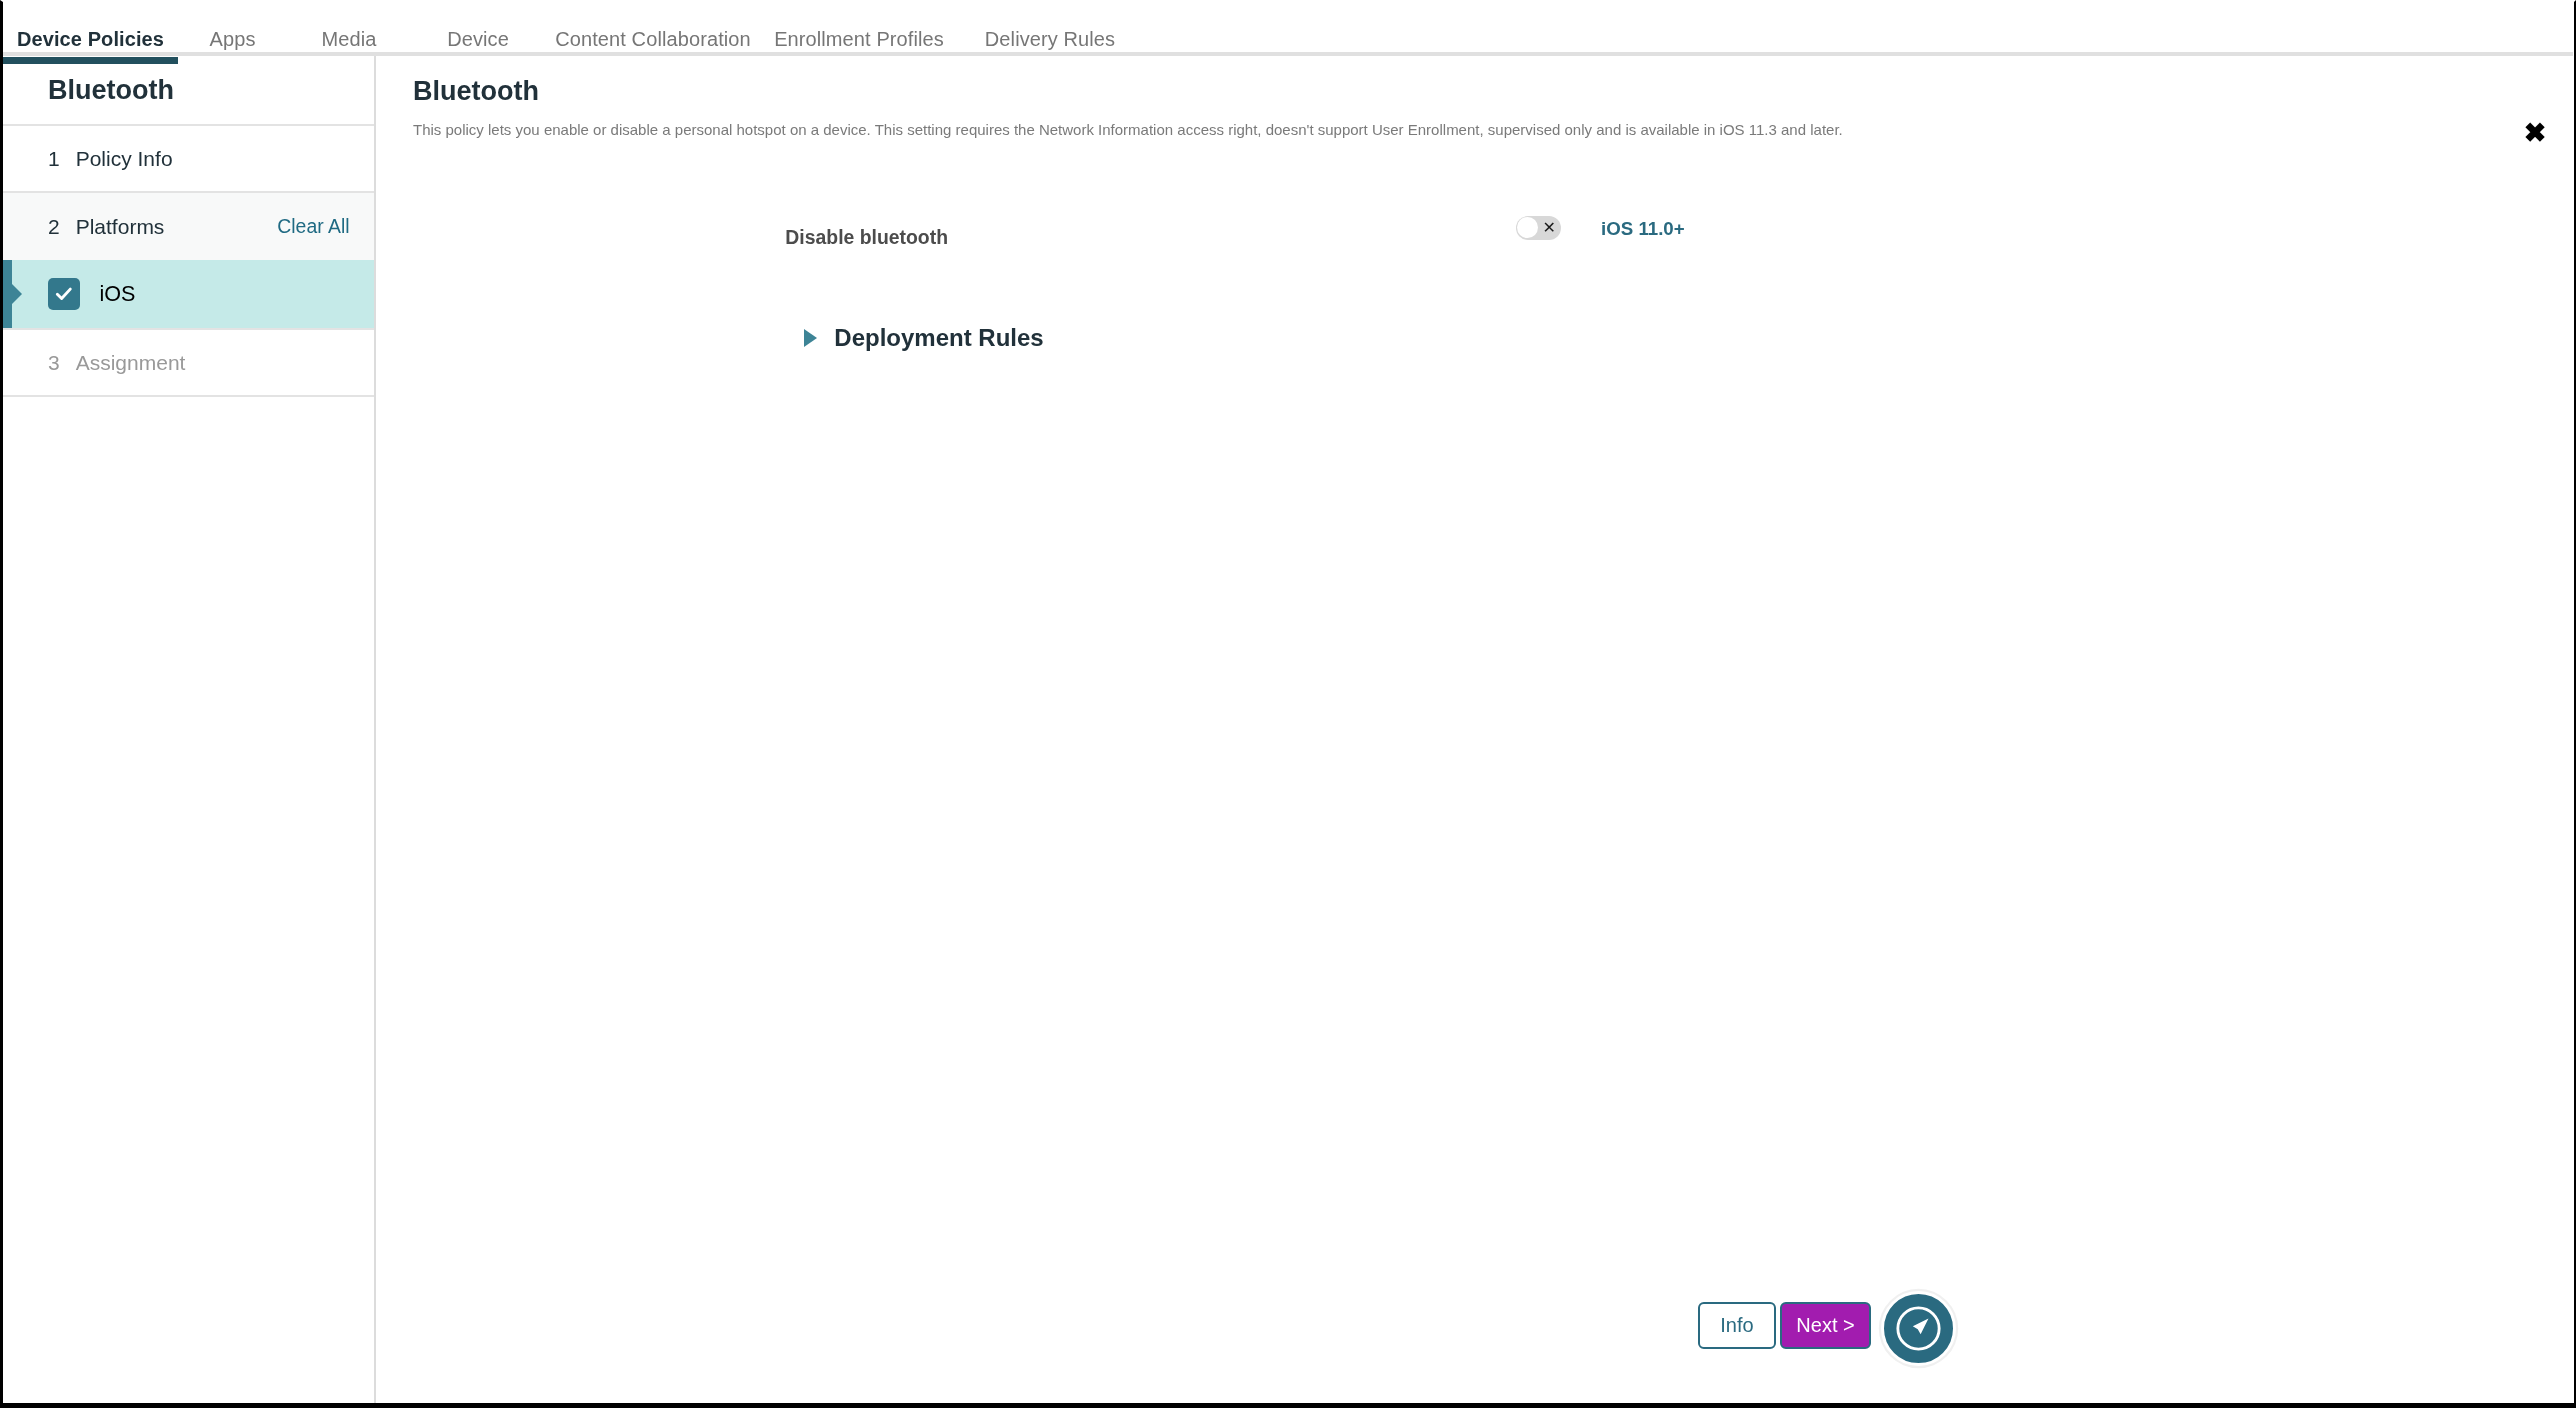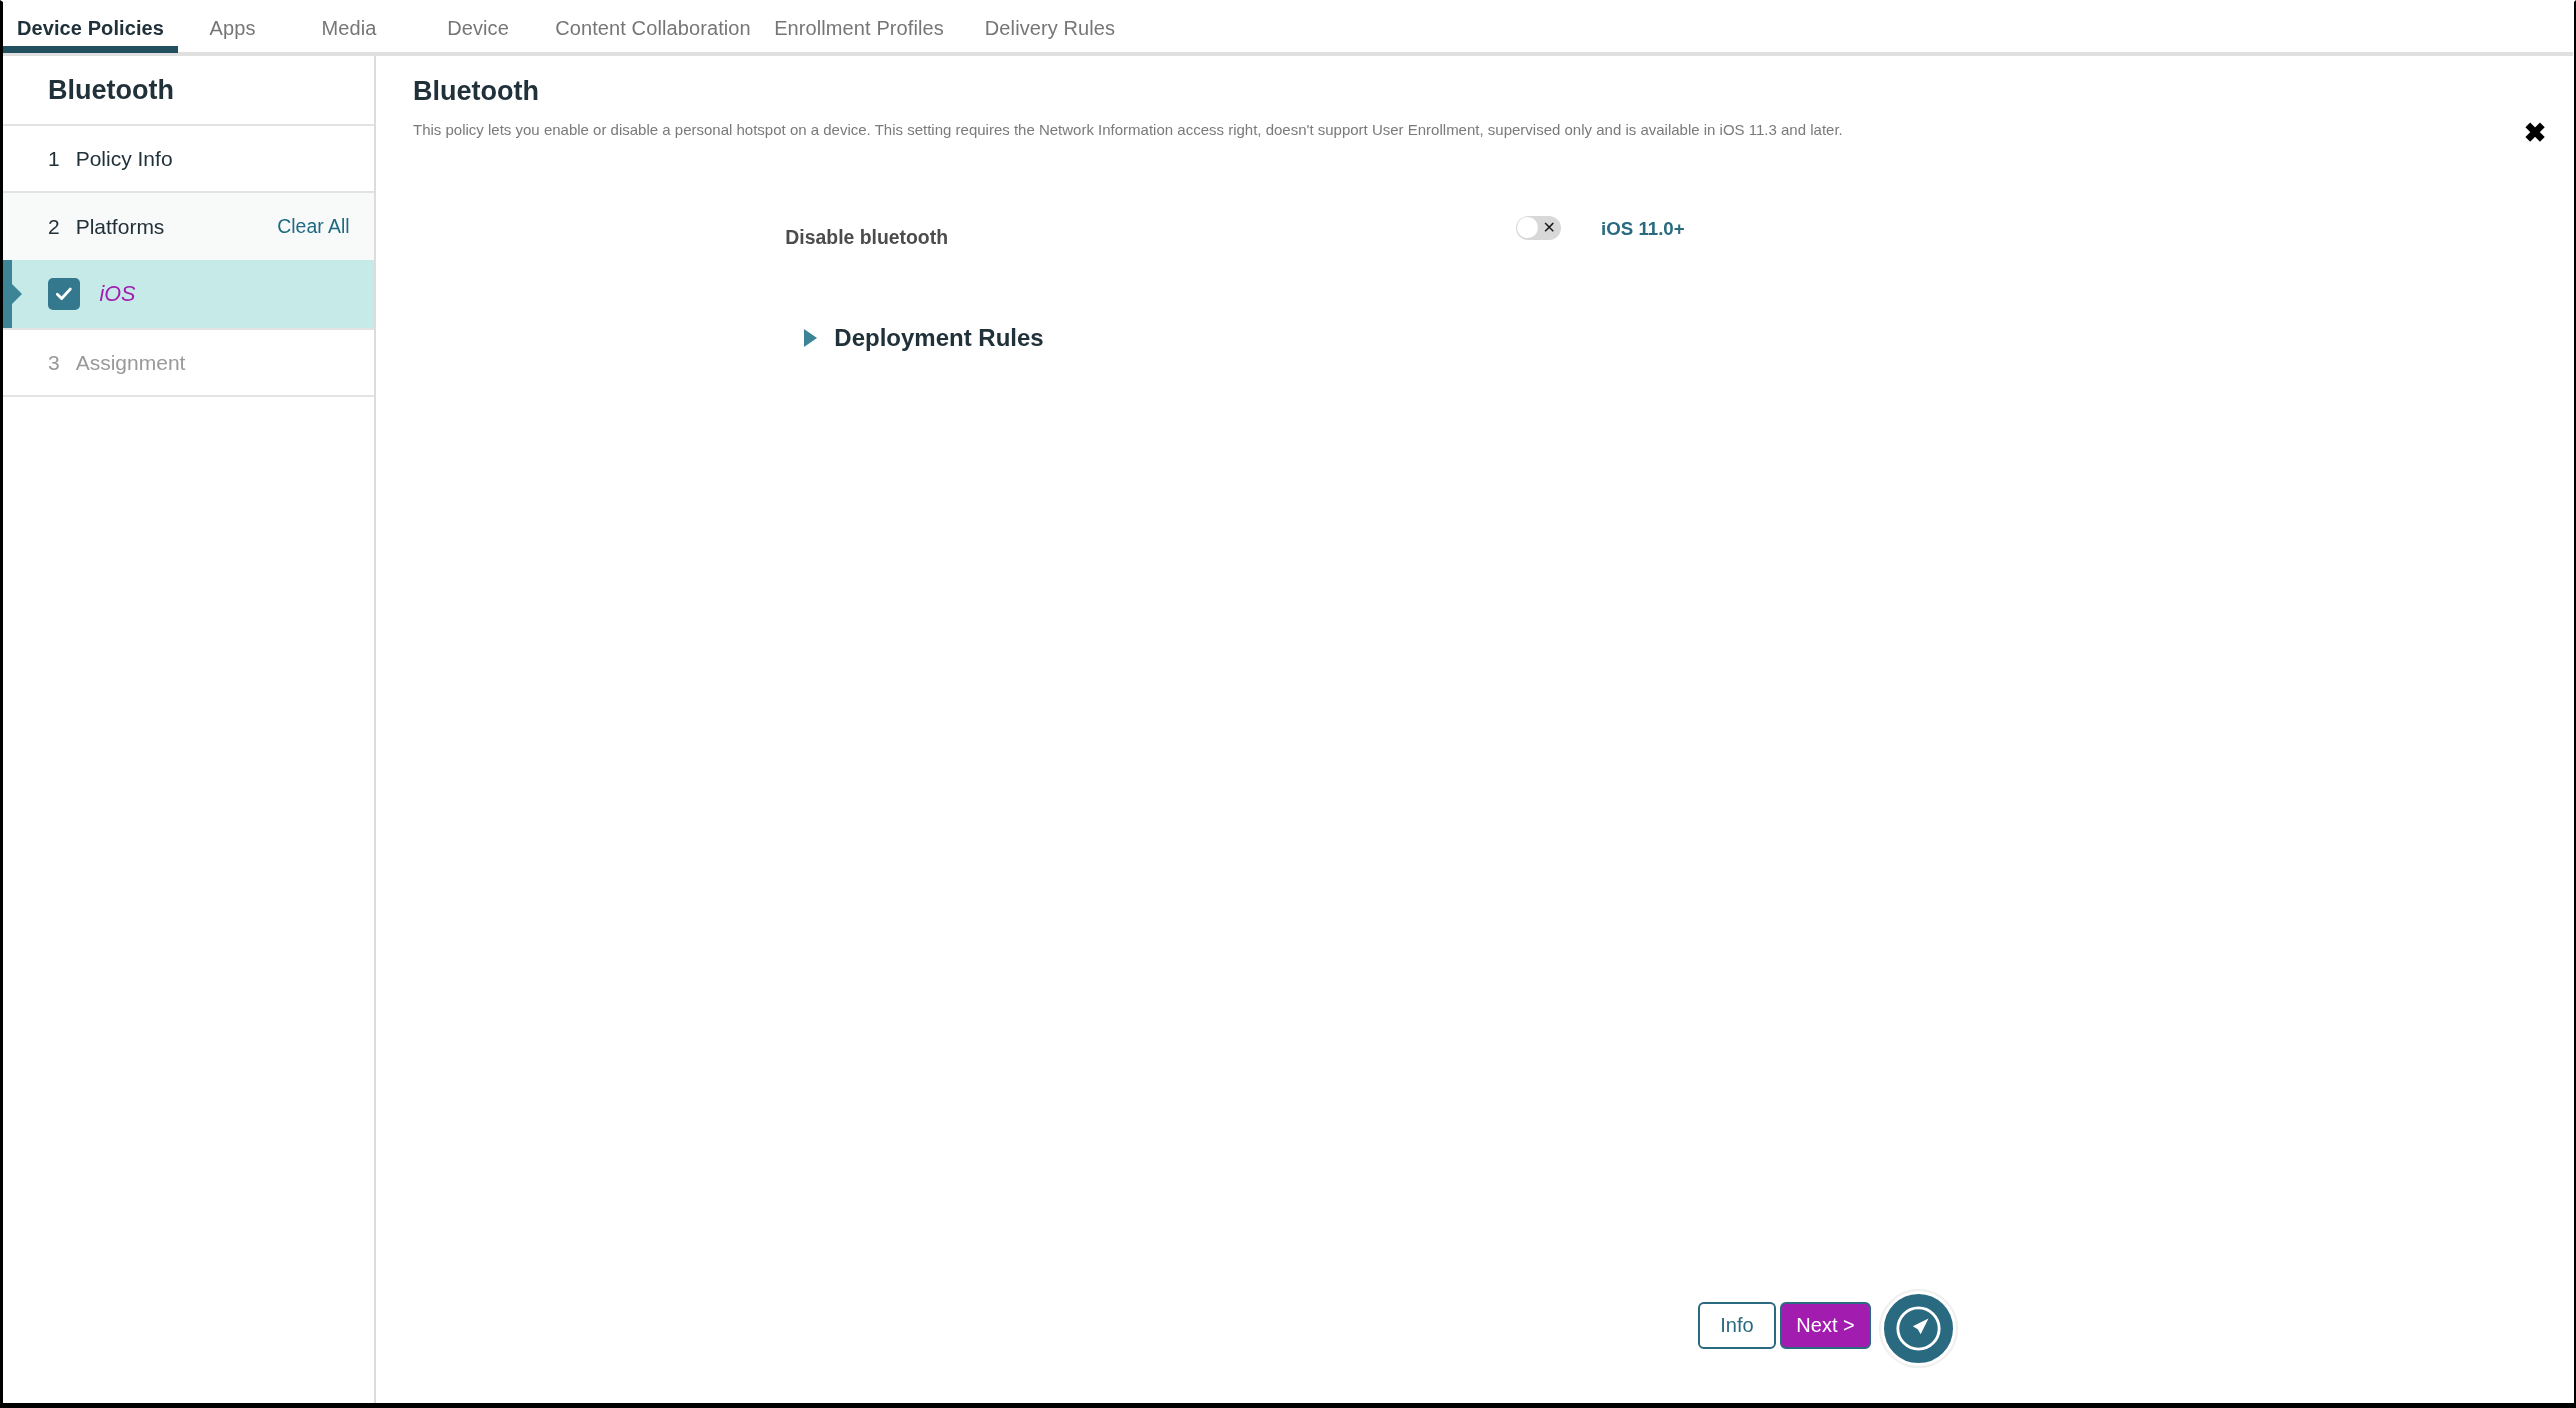--- a/index.html
+++ b/index.html
@@ -33,21 +33,21 @@
   }
   .tabbar-underline {
     position: absolute;
     left: 0; top: 50px;
     width: 2570px;
     height: 3.6px;
     background: #e0e0e0;
   }
   .tabs {
     position: absolute;
-    left: 0; top: 1px;
+    left: 0; top: 12px;
     height: 50px;
     display: flex;
     align-items: center;
   }
   .tab {
     position: relative;
     height: 50px;
     display: flex;
     align-items: center;
     justify-content: center;
@@ -151,22 +151,21 @@
     background: #33788c;
     display: flex;
     align-items: center;
     justify-content: center;
     margin-right: 19.4px;
     flex: 0 0 auto;
   }
   .checkbox svg { display: block; }
   .platform-label {
     font-size: 21.6px;
-    color: #a21caf;
-    font-style: italic;
+    color: #000000;
   }
 
   
   .content {
     position: absolute;
     left: 375px; top: 54px;
     width: 2195px;
     height: 1347px;
     background: #ffffff;
   }

